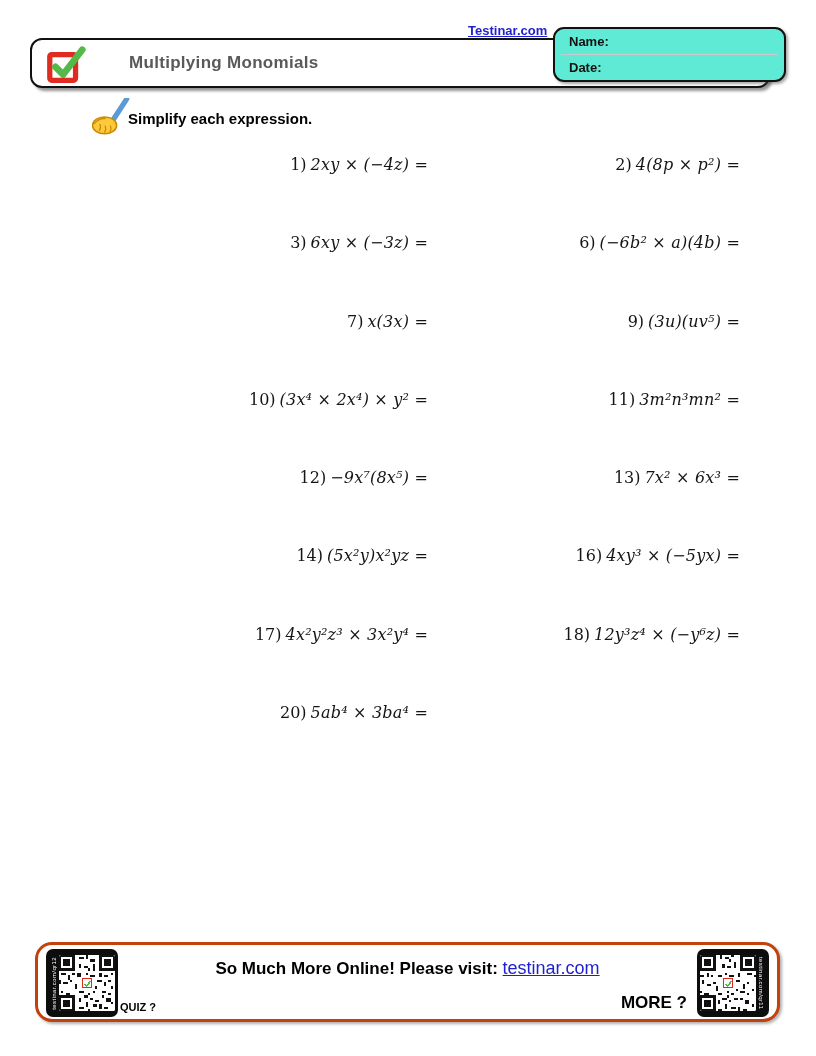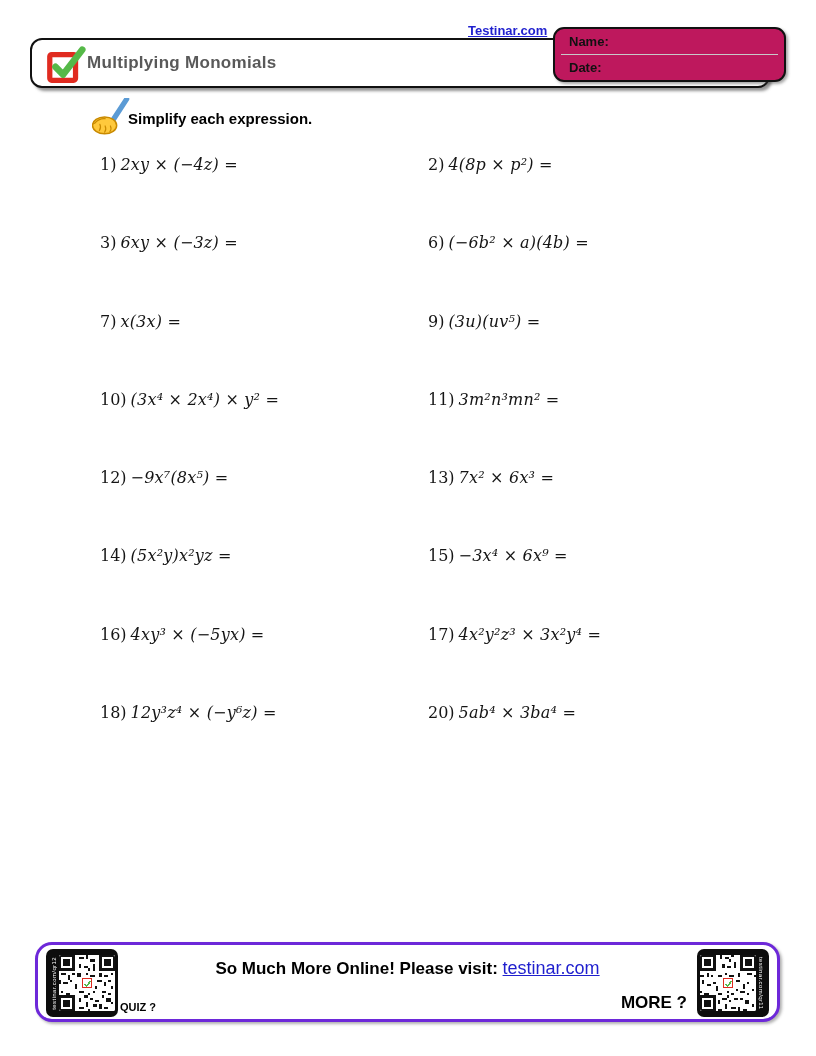--- a/index.html
+++ b/index.html
@@ -11,47 +11,47 @@
   }
 
   .header-bar {
     position:absolute; left:30px; top:38px; width:740px; height:50px;
     border:2px solid #111; border-radius:12px; background:#fff;
     box-shadow:3px 4px 3px -1px rgba(60,60,60,.55);
     display:flex; align-items:center;
   }
   .logo { position:absolute; left:13px; top:5px; width:42px; height:40px; }
   .header-title {
-    margin-left:55px; font-size:17px; font-weight:bold; color:#595959; letter-spacing:.3px;
+    margin-left:97px; font-size:17px; font-weight:bold; color:#595959; letter-spacing:.3px;
   }
 
   .name-box {
     position:absolute; left:553px; top:27px; width:233px; height:55px;
-    background:#be185d; border:2px solid #111; border-radius:11px;
+    background:#5eead4; border:2px solid #111; border-radius:11px;
     box-shadow:2px 2px 3px rgba(60,60,60,.45); z-index:5;
     display:flex; flex-direction:column;
   }
   .nb-row { flex:1; display:flex; align-items:center; padding-left:14px; font-size:13px; font-weight:600; color:#111; }
   .nb-divider { height:1px; background:#c9c9c9; margin:0 6px; }
 
   .instruction { position:absolute; left:92px; top:96px; height:42px; }
   .write-icon { position:absolute; left:0; top:2px; width:42px; height:38px; }
   .instr-text { position:absolute; left:36px; top:14px; font-size:15px; font-weight:bold; color:#000; white-space:nowrap; }
 
   .problems {
     position:absolute; left:100px; top:155px; width:640px;
     display:grid; grid-template-columns:328px 1fr; grid-auto-rows:78.3px; align-items:start;
   }
-  .problem { font-family:"DejaVu Serif", serif; font-size:16px; color:#151515; white-space:nowrap; }
+  .problem { font-family:"DejaVu Serif", serif; font-size:16px; color:#151515; white-space:nowrap;text-align:right; }
   .pnum { font-style:normal; margin-right:4px; }
   .pexpr { font-style:italic; letter-spacing:.2px; }
 
   .footer-bar {
     position:absolute; left:35px; top:942px; width:745px; height:80px;
-    border:3px solid #6d28d9; border-radius:17px; background:#fff;
+    border:3px solid #c2410c; border-radius:17px; background:#fff;
     box-shadow:2px 2px 3px rgba(60,60,60,.4);
   }
   .footer-msg {
     position:absolute; left:90px; right:90px; top:13px; text-align:center;
     font-size:17px; font-weight:bold; color:#000; white-space:nowrap;
   }
   .footer-link { font-size:18px; font-weight:500; color:#1F1FCE; text-decoration:underline; cursor:pointer; }
 
   .qr-block {
     position:absolute; top:4px; height:68px; background:#0d0d0d; border-radius:7px;
@@ -114,21 +114,20 @@
   <div class="problem"><span class="pnum">2)</span><span class="pexpr">4(8p × p²) =</span></div>
   <div class="problem"><span class="pnum">3)</span><span class="pexpr">6xy × (−3z) =</span></div>
   <div class="problem"><span class="pnum">6)</span><span class="pexpr">(−6b² × a)(4b) =</span></div>
   <div class="problem"><span class="pnum">7)</span><span class="pexpr">x(3x) =</span></div>
   <div class="problem"><span class="pnum">9)</span><span class="pexpr">(3u)(uv⁵) =</span></div>
   <div class="problem"><span class="pnum">10)</span><span class="pexpr">(3x⁴ × 2x⁴) × y² =</span></div>
   <div class="problem"><span class="pnum">11)</span><span class="pexpr">3m²n³mn² =</span></div>
   <div class="problem"><span class="pnum">12)</span><span class="pexpr">−9x⁷(8x⁵) =</span></div>
   <div class="problem"><span class="pnum">13)</span><span class="pexpr">7x² × 6x³ =</span></div>
   <div class="problem"><span class="pnum">14)</span><span class="pexpr">(5x²y)x²yz =</span></div>
-  <div class="problem"><span class="pnum">15)</span><span class="pexpr">−3x⁴ × 6x⁹ =</span></div>
   <div class="problem"><span class="pnum">16)</span><span class="pexpr">4xy³ × (−5yx) =</span></div>
   <div class="problem"><span class="pnum">17)</span><span class="pexpr">4x²y²z³ × 3x²y⁴ =</span></div>
   <div class="problem"><span class="pnum">18)</span><span class="pexpr">12y³z⁴ × (−y⁶z) =</span></div>
   <div class="problem"><span class="pnum">20)</span><span class="pexpr">5ab⁴ × 3ba⁴ =</span></div>
 </div>
 
 <div class="footer-bar">
 
   <div class="qr-block qr-left">
     <span class="qr-vert vert-left">testinar.com/qr12</span>

